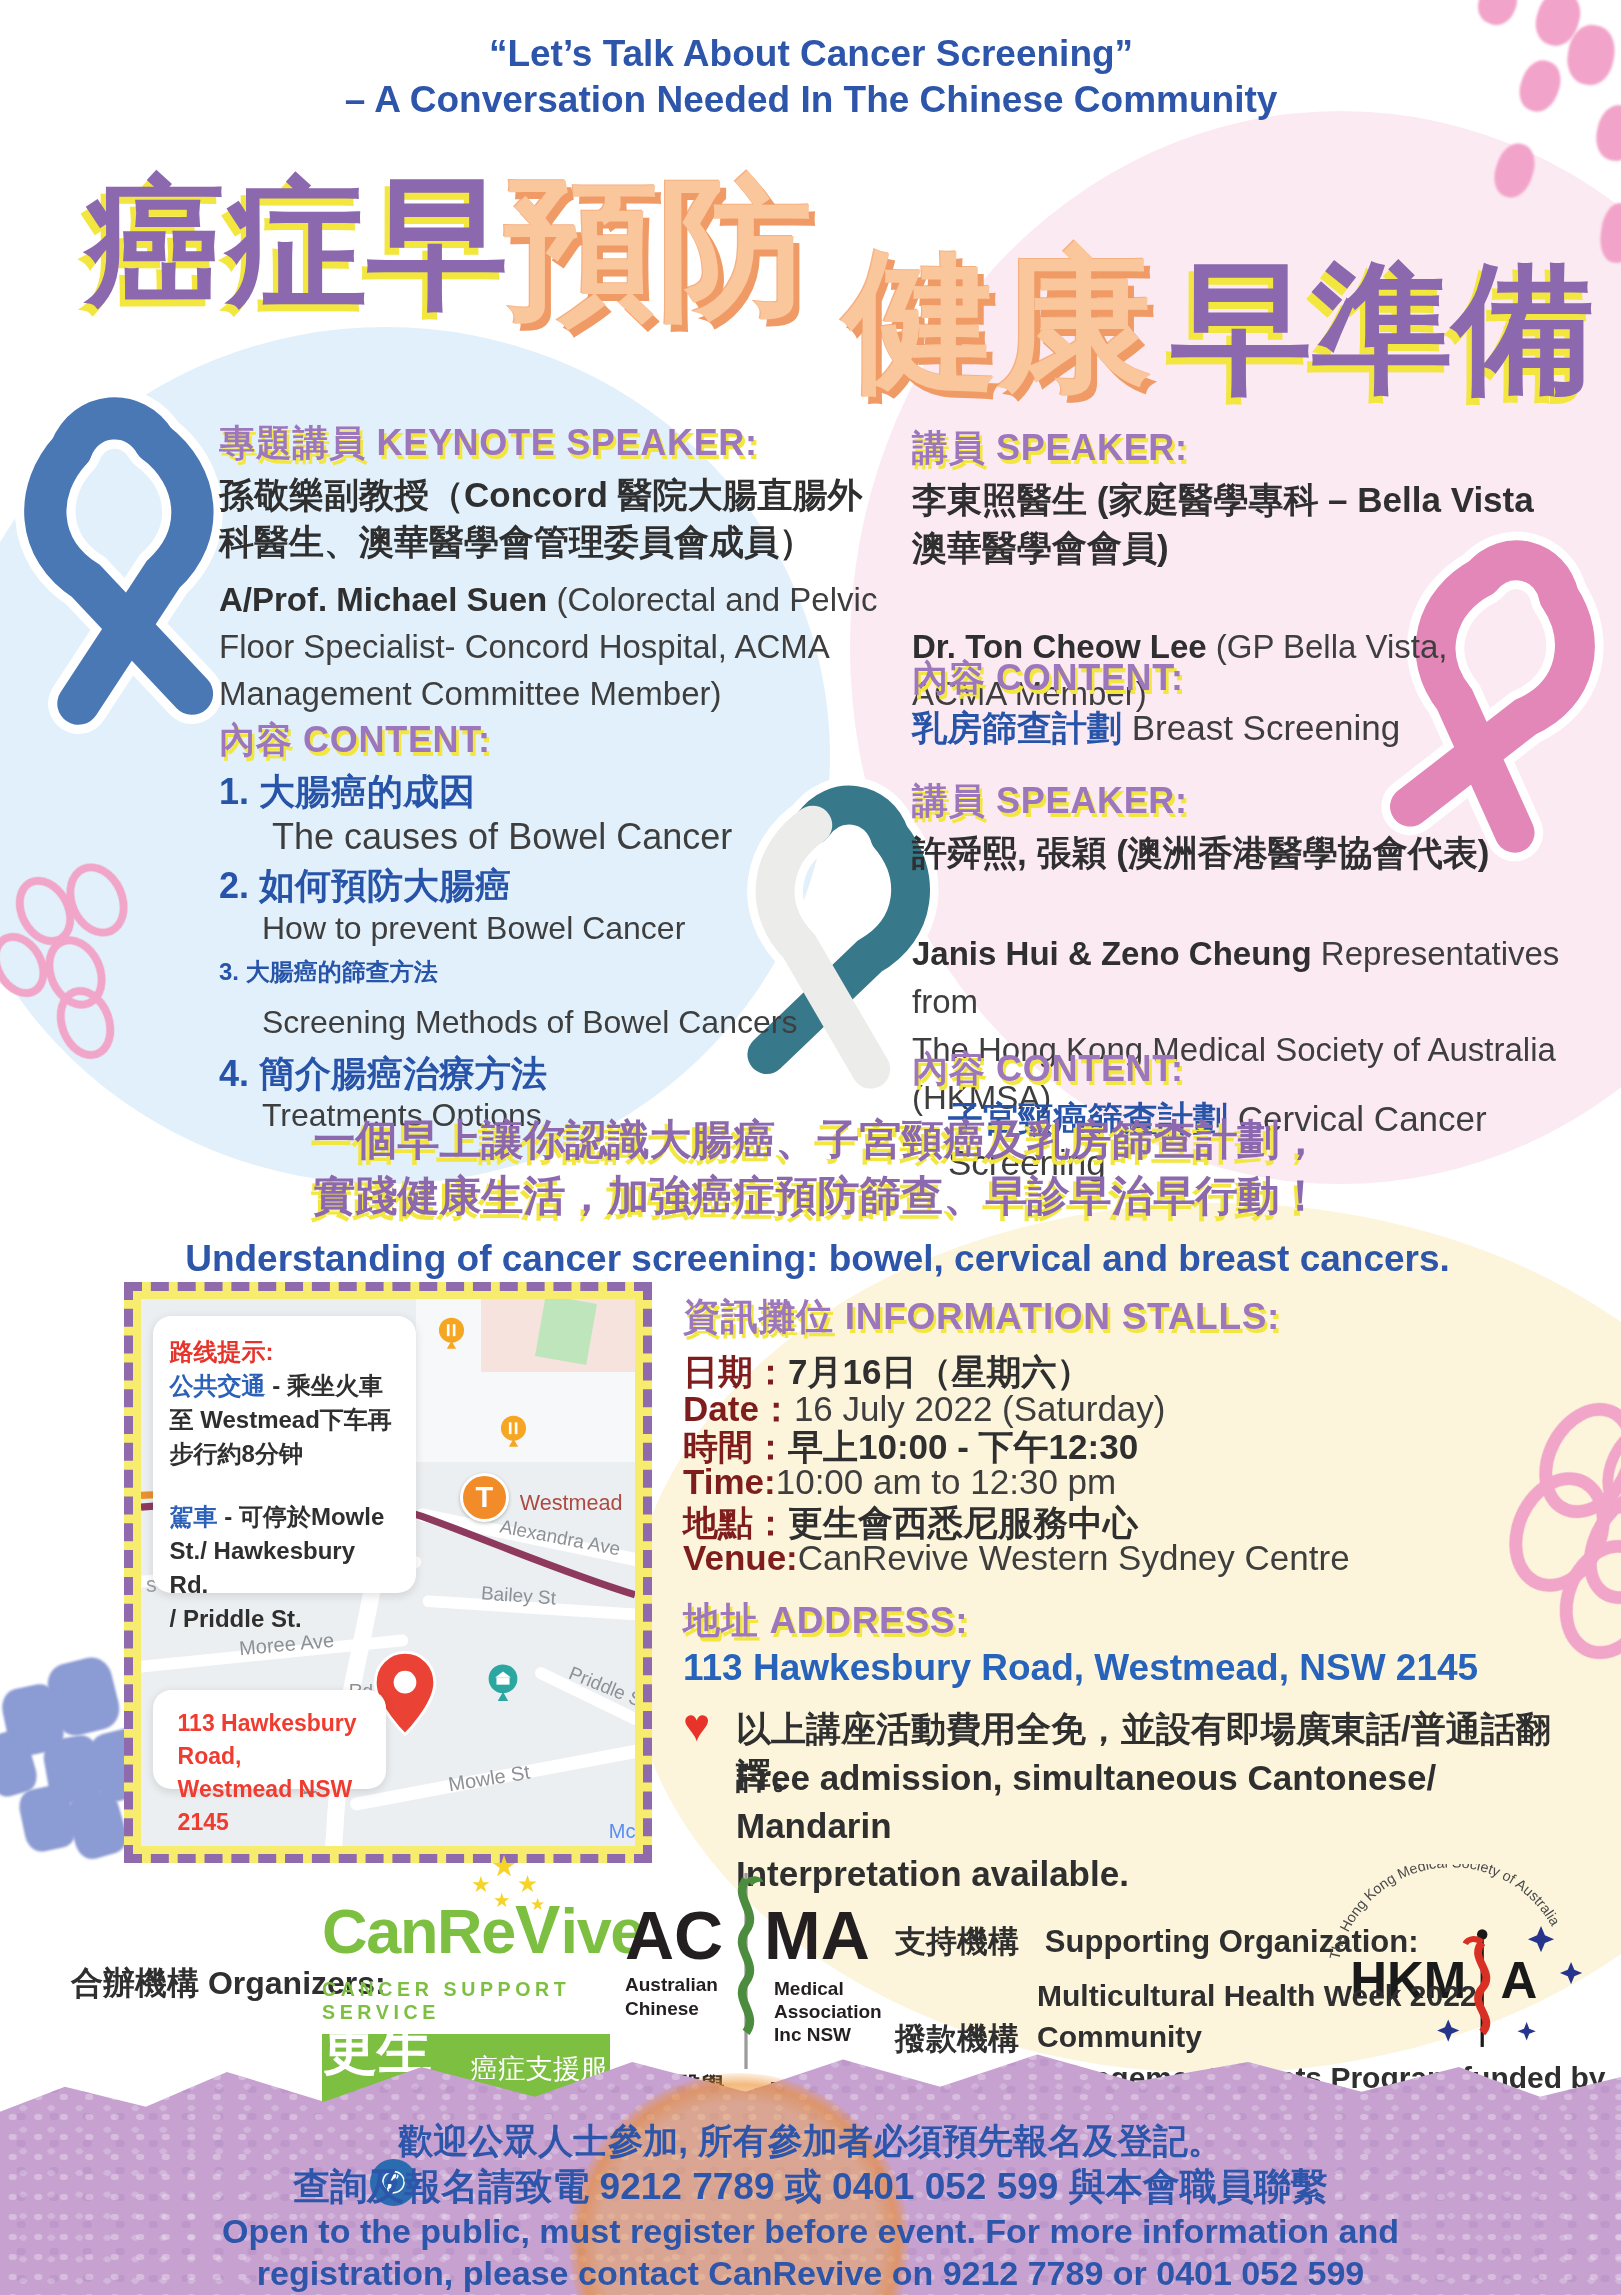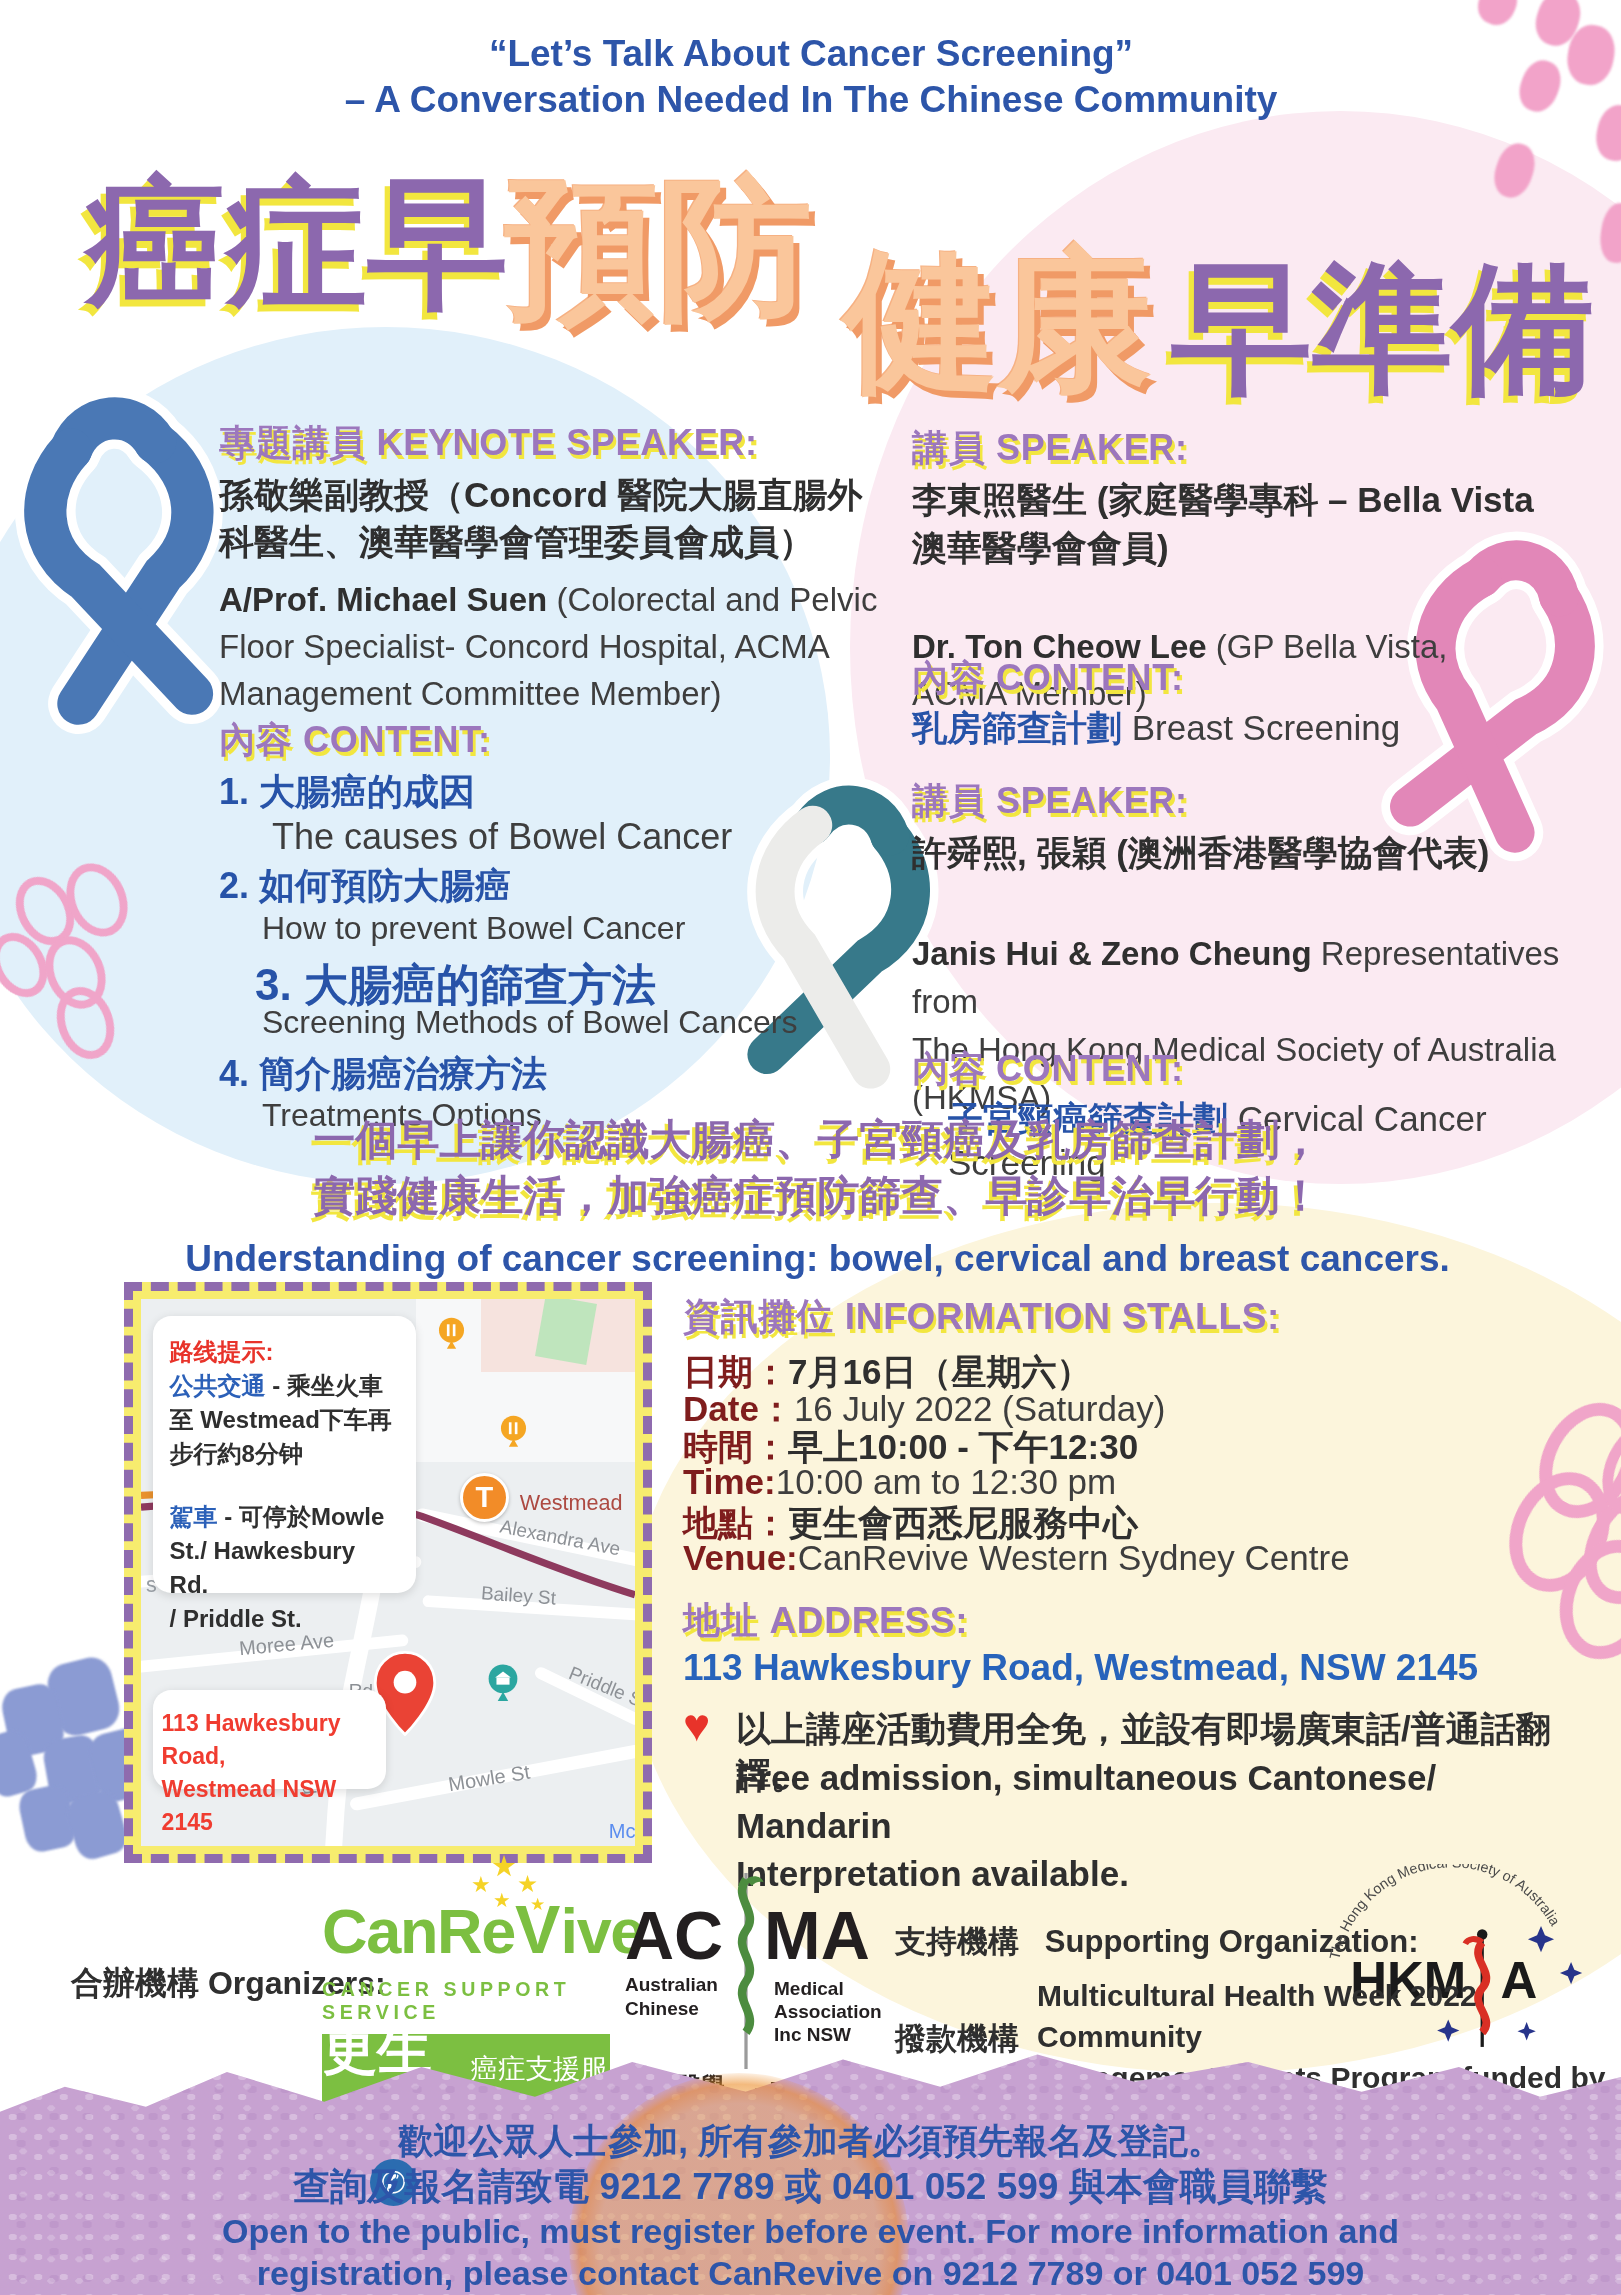--- a/index.html
+++ b/index.html
@@ -141,21 +141,21 @@
   <div class="abs" style="left:219px;top:576px;width:700px;font-size:33px;line-height:47px;">
     <span class="dark b">A/Prof. Michael Suen</span><span class="en-light"> (Colorectal and Pelvic Floor Specialist- Concord Hospital, ACMA Management Committee Member)</span>
   </div>
 
   <div class="abs ph" style="left:219px;top:716px;font-size:36px;">內容 CONTENT:</div>
   <div>
     <div class="abs b" style="left:219px;top:768px;font-size:36px;color:#2753A8;">1. 大腸癌的成因</div>
     <div class="abs en-light" style="left:272px;top:816px;font-size:36px;">The causes of Bowel Cancer</div>
     <div class="abs b" style="left:219px;top:862px;font-size:36px;color:#2753A8;">2. 如何預防大腸癌</div>
     <div class="abs en-light" style="left:262px;top:910px;font-size:32px;">How to prevent Bowel Cancer</div>
-    <div class="abs b" style="left:219px;top:956px;font-size:44px;color:#2753A8;margin-left:36px;">3. 大腸癌的篩查方法</div>
+    <div class="abs b" style="left:219px;top:956px;font-size:24px;color:#2753A8;">3. 大腸癌的篩查方法</div>
     <div class="abs en-light" style="left:262px;top:1004px;font-size:32px;">Screening Methods of Bowel Cancers</div>
     <div class="abs b" style="left:219px;top:1050px;font-size:36px;color:#2753A8;">4. 簡介腸癌治療方法</div>
     <div class="abs en-light" style="left:262px;top:1097px;font-size:32px;">Treatments Options</div>
   </div>
 
   <div class="abs ph" style="left:912px;top:424px;font-size:36px;">講員 SPEAKER:</div>
   <div class="abs dark b pre" style="left:912px;top:476px;width:654px;font-size:35px;line-height:48px;">李東照醫生 (家庭醫學專科 – Bella Vista
 澳華醫學會會員)</div>
   <div class="abs pre" style="left:912px;top:576px;width:654px;font-size:33px;line-height:47px;">
     <span class="dark b">Dr. Ton Cheow Lee</span><span class="en-light">  (GP Bella Vista,
@@ -251,21 +251,21 @@
       <div class="map-card" style="left:11.8px;top:17px;width:263px;height:277px;padding:19.6px 17px;box-sizing:border-box;font-size:24px;line-height:34px;font-weight:bold;">
         <div style="color:#E8332A;">路线提示:</div>
         <div class="pre"><span style="color:#2B60B8;">公共交通</span><span class="dark"> - 乘坐火車
 至 Westmead下车再
 步行約8分钟</span></div>
         <div class="pre" style="margin-top:29px;"><span style="color:#2B60B8;">駕車</span><span class="dark"> - 可停於Mowle
 St./ Hawkesbury Rd.
 / Priddle St.</span></div>
       </div>
 
-      <div class="map-card pre" style="left:11.8px;top:391px;width:233px;height:99px;padding:17px 9px;box-sizing:border-box;color:#F03C30;font-weight:bold;font-size:23px;line-height:33px;">113 Hawkesbury Road,
+      <div class="map-card pre" style="left:11.8px;top:391px;width:233px;height:99px;padding:17px 25px;box-sizing:border-box;color:#F03C30;font-weight:bold;font-size:23px;line-height:33px;">113 Hawkesbury Road,
 Westmead NSW 2145</div>
     </div>
   </div>
 
   <div class="abs ph" style="left:683px;top:1292px;font-size:37px;">資訊攤位 INFORMATION STALLS:</div>
   <div>
     <div class="abs" style="left:683px;top:1349px;font-size:35px;"><span class="bluelab">日期：</span><span class="dark b">7月16日（星期六）</span></div>
     <div class="abs" style="left:683px;top:1386px;font-size:35px;"><span class="bluelab">Date：</span><span class="en-light">16 July 2022 (Saturday)</span></div>
     <div class="abs" style="left:683px;top:1424px;font-size:35px;"><span class="bluelab">時間：</span><span class="dark b">早上10:00 - 下午12:30</span></div>
     <div class="abs" style="left:683px;top:1462px;font-size:35px;"><span class="bluelab">Time:</span><span class="en-light">10:00 am to 12:30 pm</span></div>

